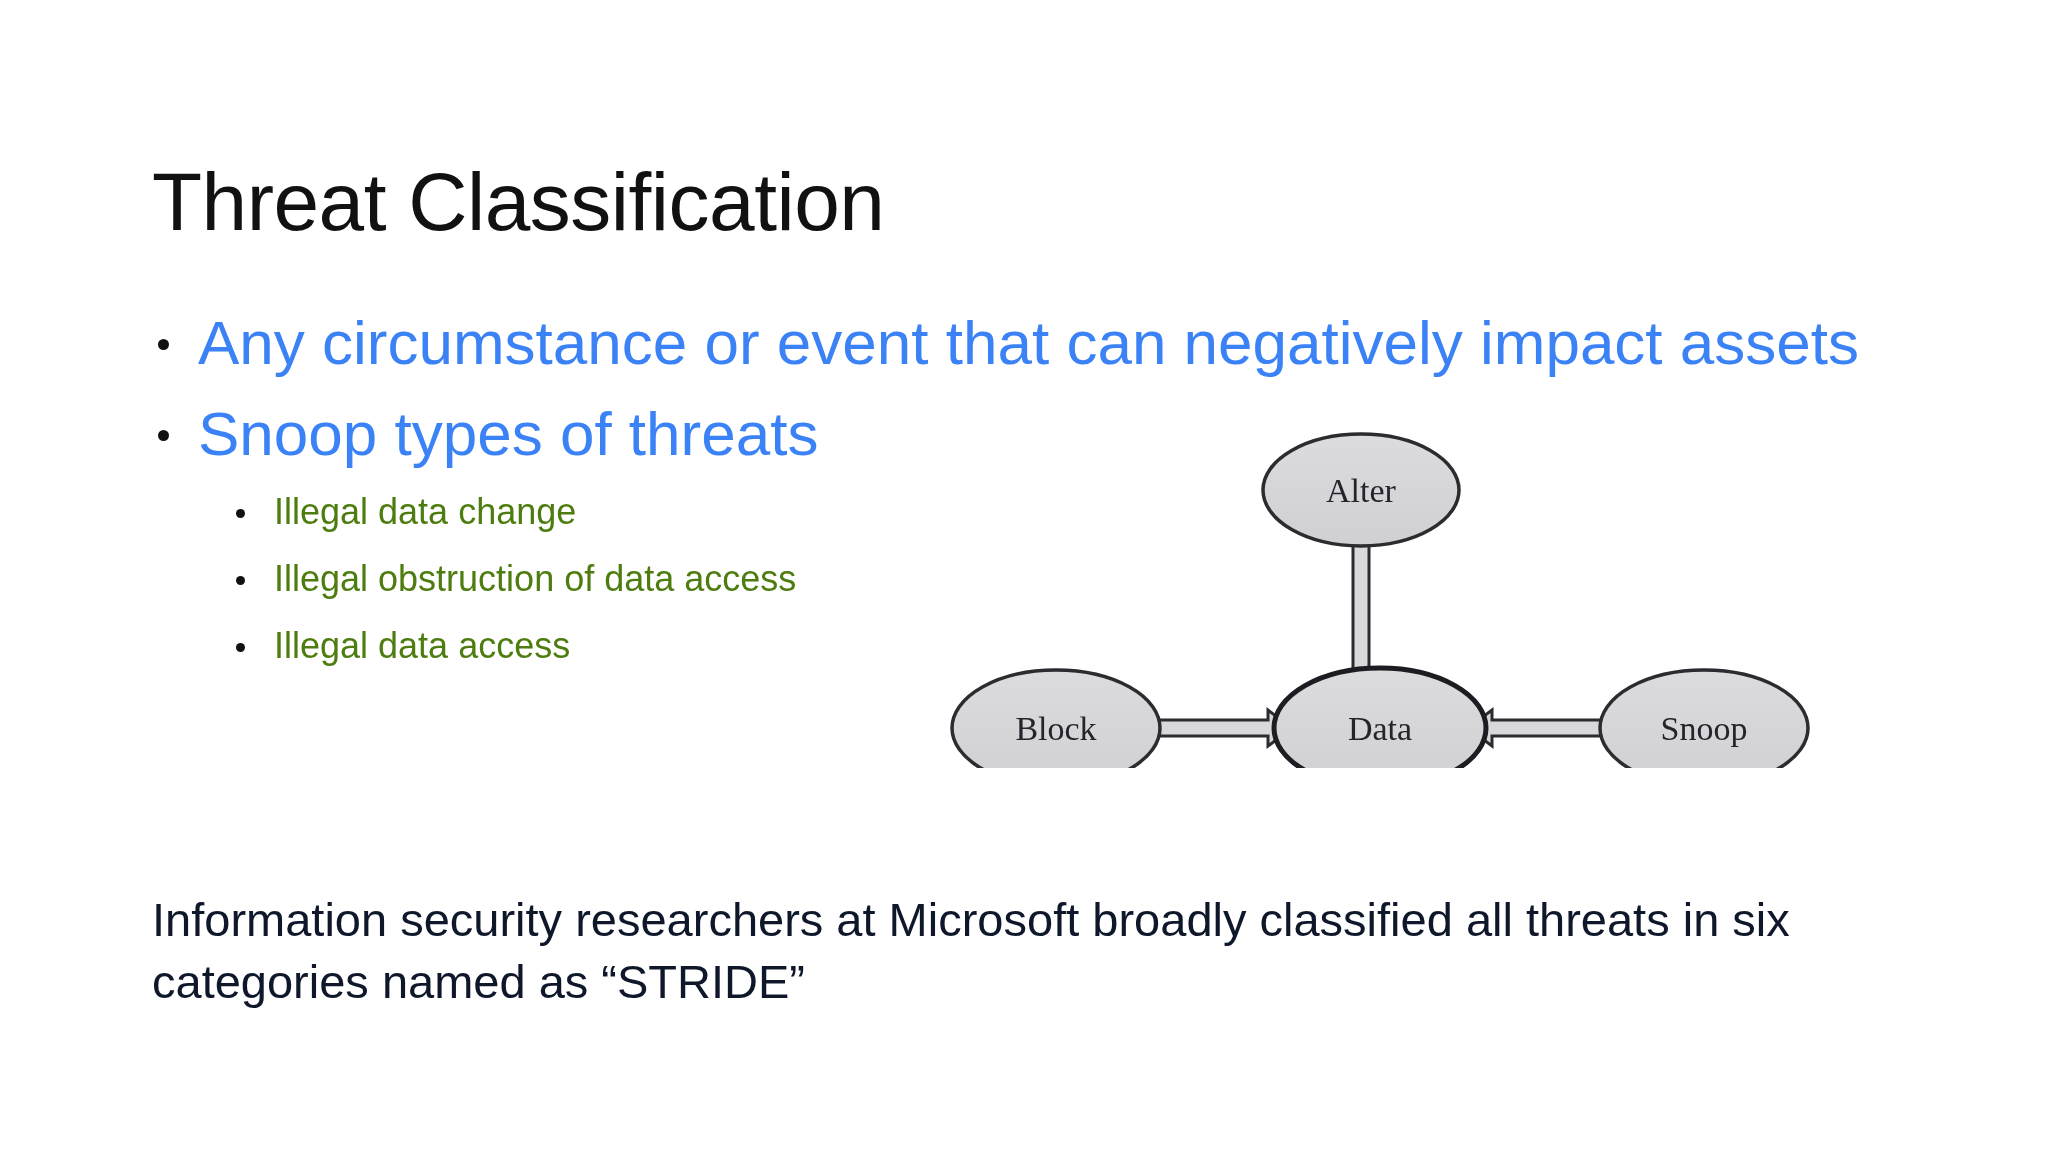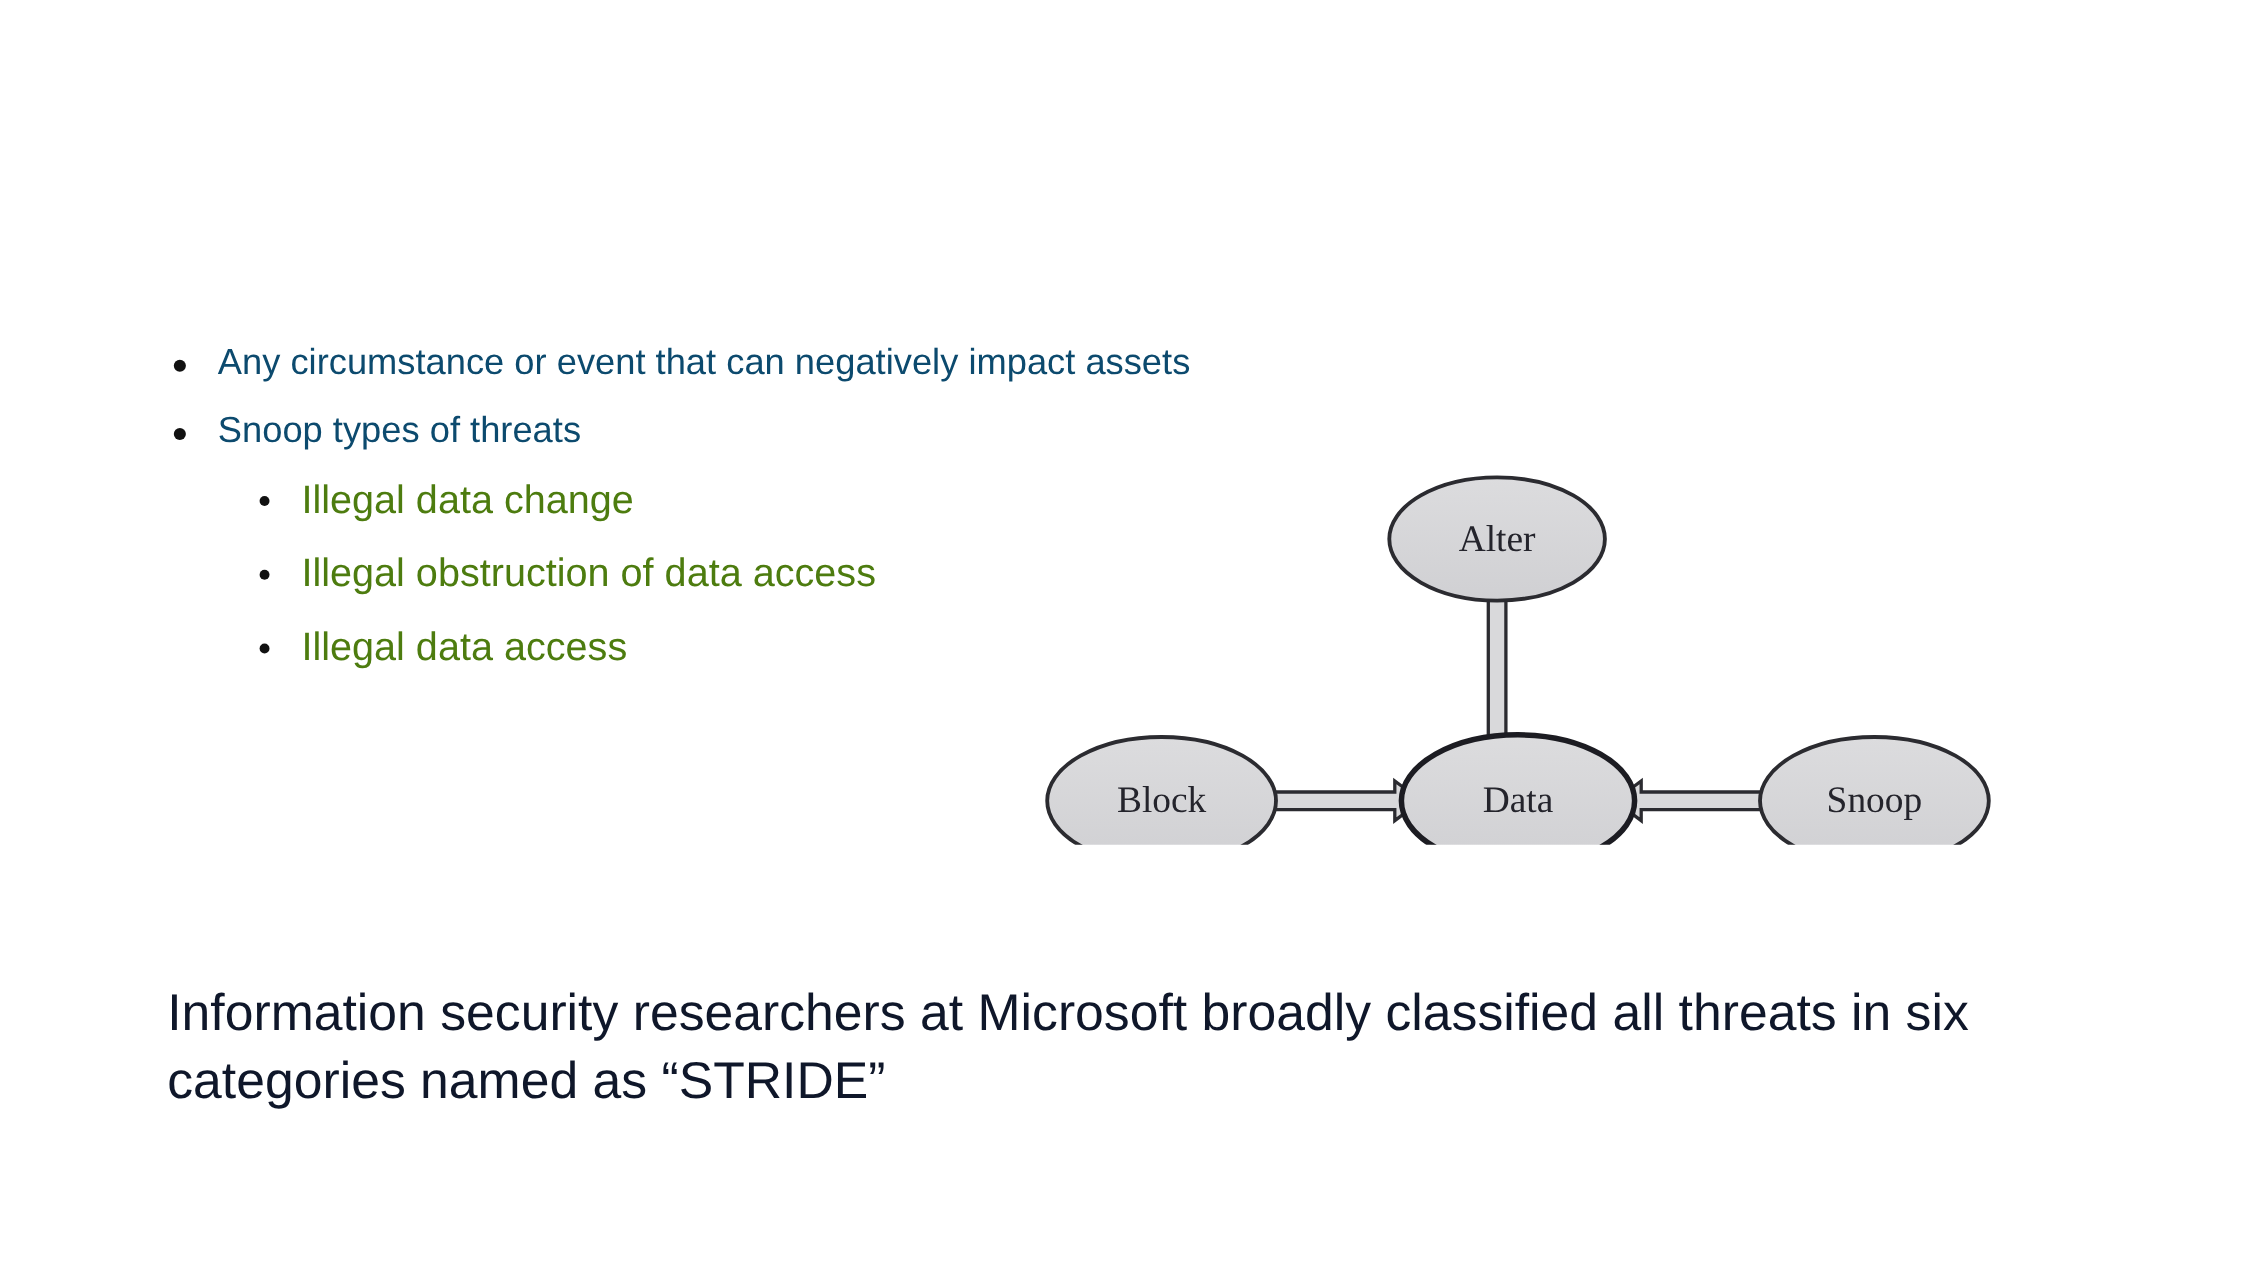--- a/index.html
+++ b/index.html
@@ -38,24 +38,24 @@
   
   .body-block {
     position: absolute;
     left: 152px;
     top: 312px;
     width: 1100px;
   }
   .bullet-l1 {
     position: relative;
     padding-left: 46px;
-    font-size: 33px;
+    font-size: 62px;
     font-weight: 400;
     line-height: 1.0;
-    color: #0c4a6e;
+    color: #3b82f6;
     margin-bottom: 29px;
     white-space: nowrap;
   }
   .bullet-l1 > .bullet-dot {
     position: absolute;
     left: 6px;
     top: 0.44em;
     width: 11px;
     height: 11px;
     border-radius: 50%;
@@ -113,20 +113,21 @@
     font-family: "Liberation Serif", serif;
     font-size: 34px;
     fill: #24242c;
   }
 </style>
 </head>
 <body>
 
 <div class="slide">
 
+  <h1 class="slide-title">Threat Classification</h1>
 
   <div class="body-block">
 
     <div class="bullet-l1">
       <span class="bullet-dot"></span>
       <span class="bullet-text">Any circumstance or event that can negatively impact assets</span>
     </div>
 
     <div class="bullet-l1">
       <span class="bullet-dot"></span>

